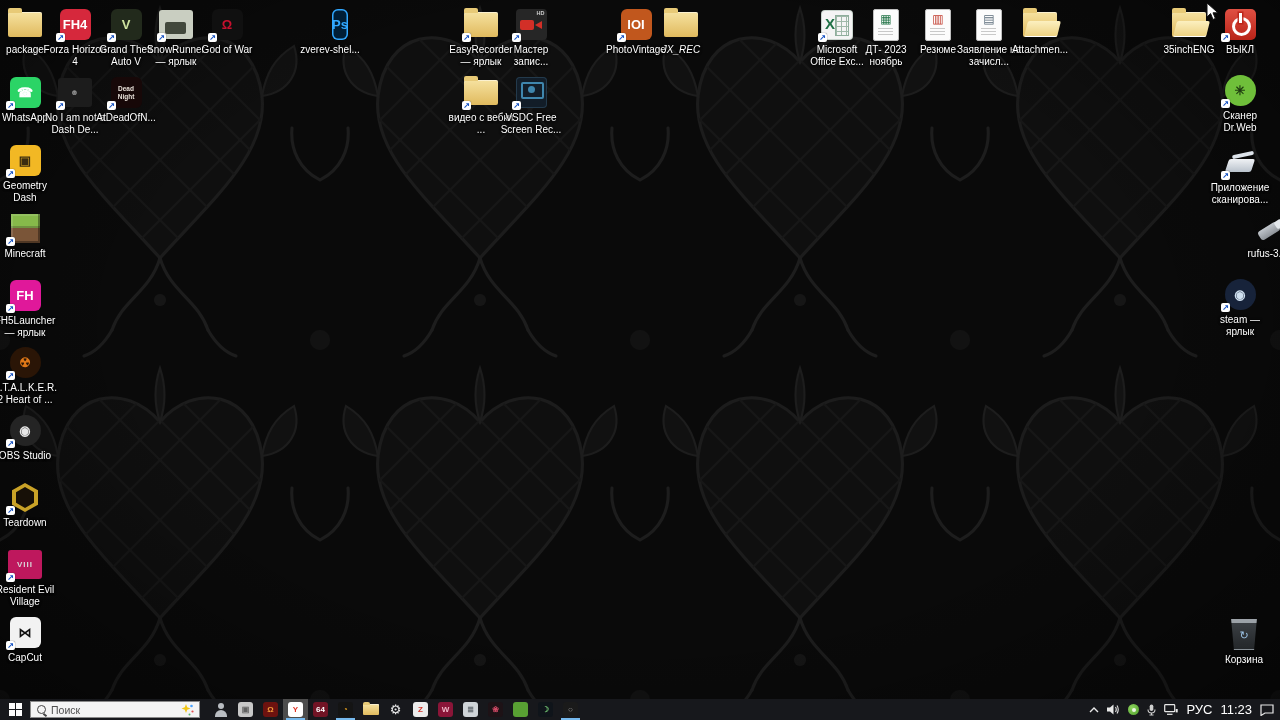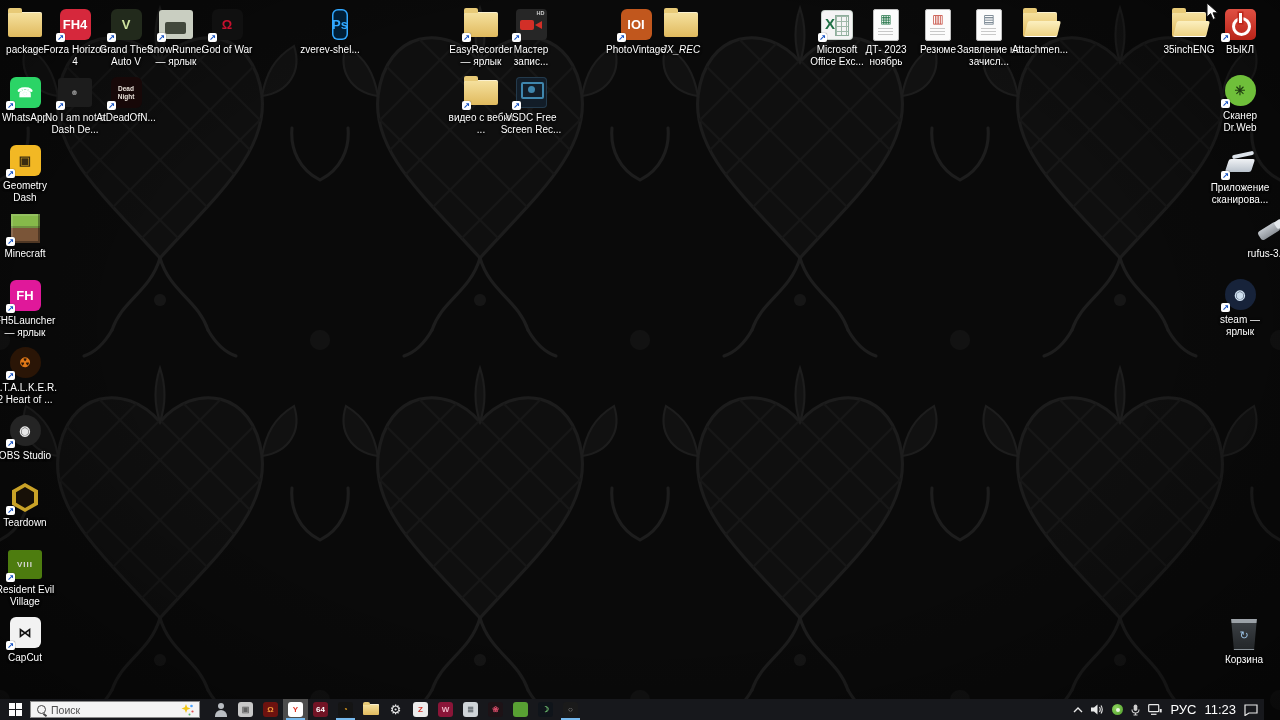--- a/index.html
+++ b/index.html
@@ -105,21 +105,21 @@
        clip-path:polygon(50% 0,100% 25%,100% 75%,50% 100%,0 75%,0 25%);}
   .g-hex::after{content:"";position:absolute;inset:4px;background:#171007;clip-path:polygon(50% 0,100% 25%,100% 75%,50% 100%,0 75%,0 25%);}
   
   .g-person{width:15px;height:15px;position:relative;}
   .g-person::before{content:"";position:absolute;left:4.5px;top:1px;width:6px;height:6px;border-radius:50%;background:#b9bdc2;}
   .g-person::after{content:"";position:absolute;left:1.5px;bottom:0;width:12px;height:7px;
        border-radius:6px 6px 0 0;background:#b9bdc2;}
   .g-gear{color:#e8e8e8;font-size:13px;line-height:1;}
 
   
-  #taskbar{position:absolute;left:0;right:16px;bottom:0;height:21px;background:#17181c;
+  #taskbar{position:absolute;left:0;right:0;bottom:0;height:21px;background:#17181c;
        display:flex;align-items:stretch;z-index:50;}
   #start-btn{width:30px;display:flex;align-items:center;justify-content:center;}
   .win-logo{display:grid;grid-template-columns:6px 6px;grid-template-rows:6px 6px;gap:1px;}
   .win-logo i{background:#fdfdfd;}
   #search-box{width:158px;margin:2px 0;background:#f4f4f4;border:1px solid #8a8a8a;
        display:flex;align-items:center;padding:0 4px 0 6px;gap:5px;}
   .search-glass{width:7px;height:7px;border:1.5px solid #444;border-radius:50%;position:relative;flex:0 0 auto;}
   .search-glass::after{content:"";position:absolute;left:6px;top:7px;width:4px;height:1.5px;
        background:#444;transform:rotate(38deg);transform-origin:0 0;}
   #search-box .ph{color:#4f4f4f;font-size:10.5px;flex:1;}
@@ -285,21 +285,21 @@
       </div>
       <div class="dicon" style="left: -8px; top: 481px;">
         <div class="ic">
           <span class="g-hex"></span>
           <span class="sc-badge">↗</span>
         </div>
         <div class="lbl">Teardown</div>
       </div>
       <div class="dicon" style="left: -8px; top: 548px;">
         <div class="ic">
-          <span class="g-photo" style="background:#4d7c0f;color:#d8d8d8">VIII</span>
+          <span class="g-photo" style="background:#be185d;color:#d8d8d8">VIII</span>
           <span class="sc-badge">↗</span>
         </div>
         <div class="lbl">Resident Evil Village</div>
       </div>
       <div class="dicon" style="left: -8px; top: 616px;">
         <div class="ic">
           <span class="g-tile" style="background:#f2f2f2;color:#101010;">
      <i class="tg">⋈</i>
           </span>
           <span class="sc-badge">↗</span>

